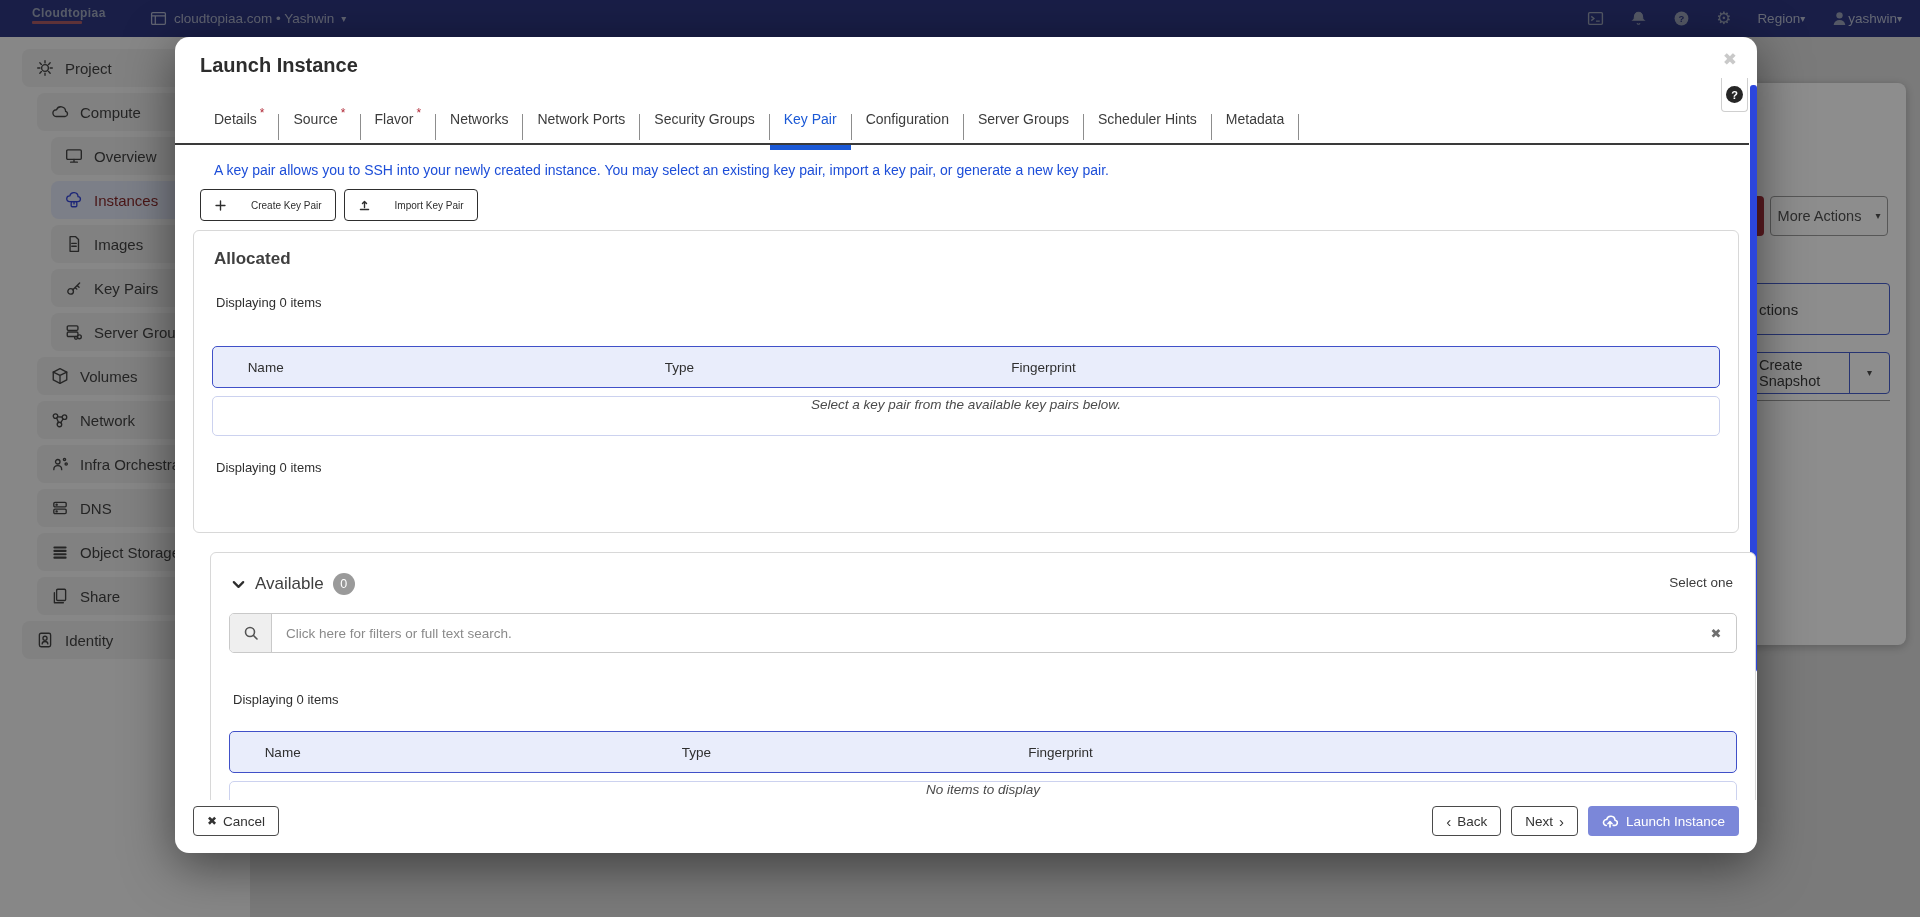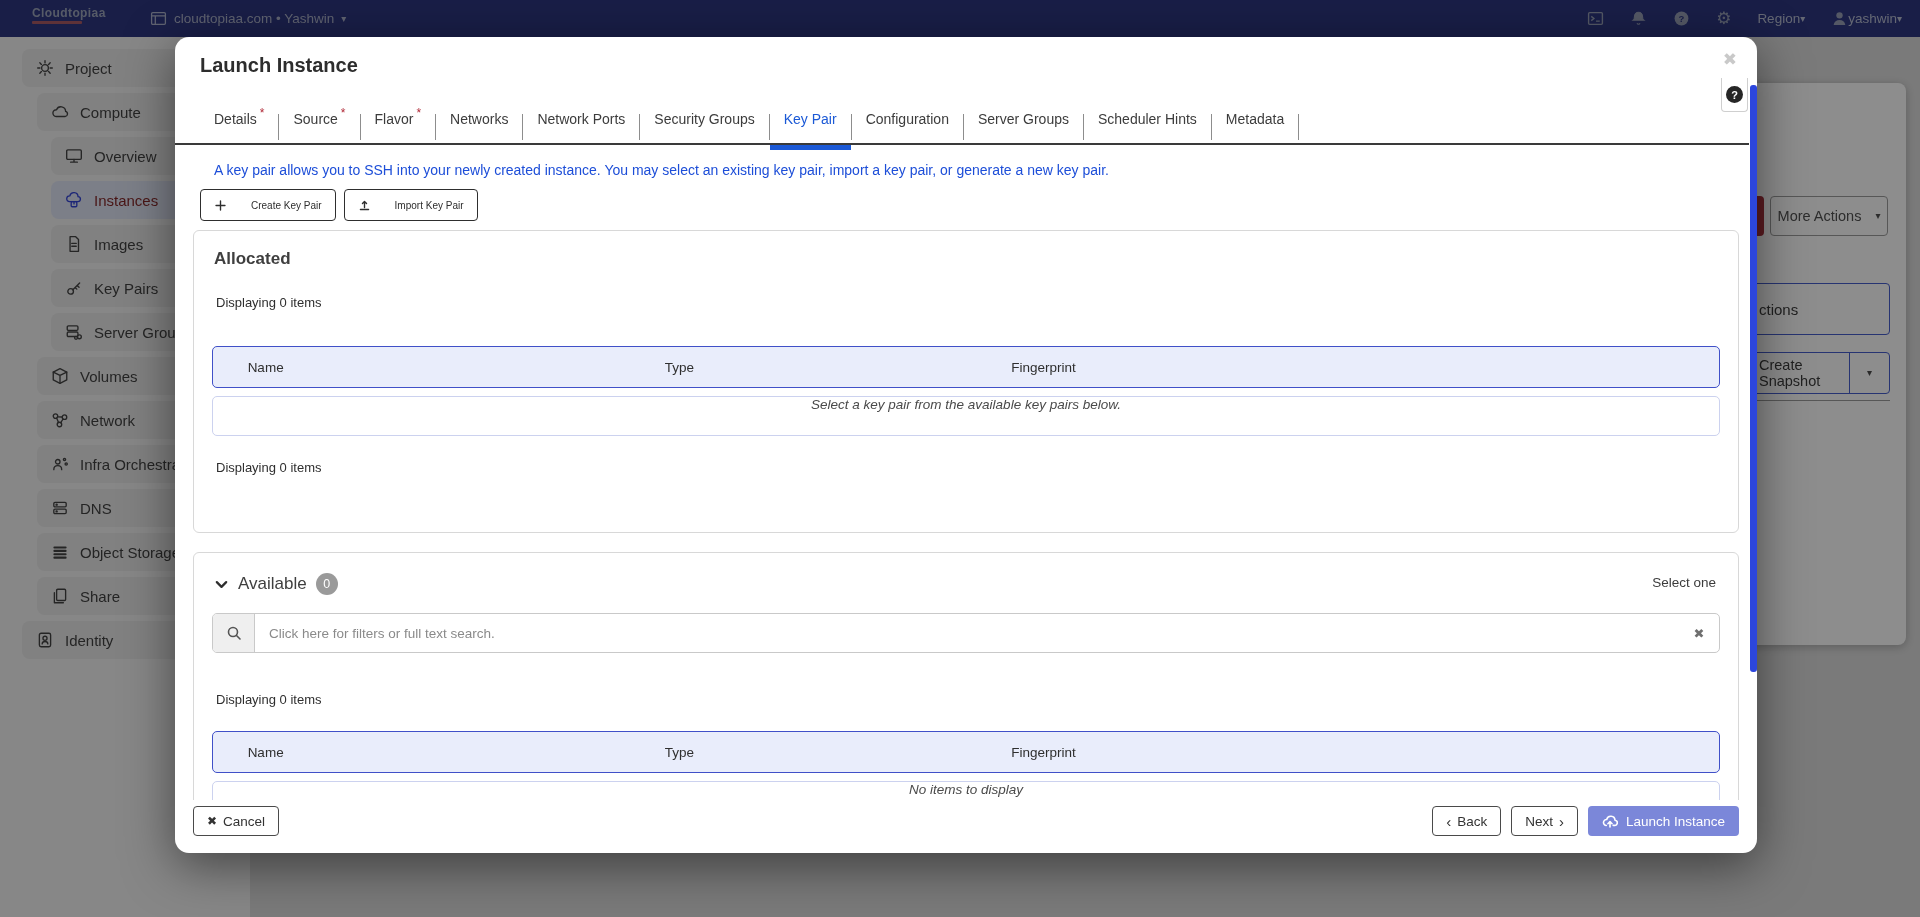--- a/index.html
+++ b/index.html
@@ -57,21 +57,21 @@
   .m-scrollbar { position:absolute; right:0; top:48px; width:7px; height:587px; background:#2c46dd; border-radius:3px; cursor:grab; }
 
   .m-body { position:absolute; left:0; top:110px; width:100%; height:653px; overflow:hidden; }
   .m-desc { position:absolute; left:25px; top:15px; font-size:14px; color:#1d4ed8;margin-left:14px; }
   .kp-actions { position:absolute; left:25px; top:42px; display:flex; gap:8px; }
   .btn-outline { height:32px; background:#fff; border:1px solid #2e2e2e; border-radius:4px; display:inline-flex; align-items:center; gap:24px; padding:0 13px; font-size:10px; color:#2e2e2e; cursor:pointer; }
   .btn-outline svg { width:13px; height:13px; stroke:#2e2e2e; fill:none; stroke-width:1.7; stroke-linecap:round; stroke-linejoin:round; }
 
   .panel { position:absolute; left:18px; width:1546px; border:1px solid #d8d8d8; border-radius:6px; background:#fff; }
   .panel.allocated { top:83px; height:303px; }
-  .panel.available { top:405px; height:290px; }
+  .panel.available { top:405px; height:290px;margin-left:17px; }
   .panel-title { margin:18px 0 0 20px; font-size:17px; color:#3f3f3f; }
   .count-line { margin:26px 0 0 22px; font-size:13px; color:#2f2f2f; }
   .thead { position:relative; margin:36px 18px 0; height:42px; background:#e9edfb; border:1.5px solid #4050c8; border-radius:5px; }
   .thead .th { position:absolute; top:0; height:100%; display:flex; align-items:center; font-size:13.5px; color:#2f2f2f; cursor:pointer; }
   .th-name { left:2.3%; } .th-type { left:30%; } .th-fp { left:53%; }
   .erow { margin:8px 18px 0; height:40px; border:1px solid #ccd2ef; border-radius:5px; display:flex; align-items:flex-start; justify-content:center; font-style:italic; font-size:13.5px; color:#4a4a4a; }
 
   .avail-head { position:relative; height:30px; margin:16px 20px 0; display:flex; align-items:center; gap:9px; }
   .chev { width:15px; height:15px; cursor:pointer; }
   .chev svg { width:100%; height:100%; stroke:#2e2e2e; fill:none; stroke-width:2.4; stroke-linecap:round; stroke-linejoin:round; }

